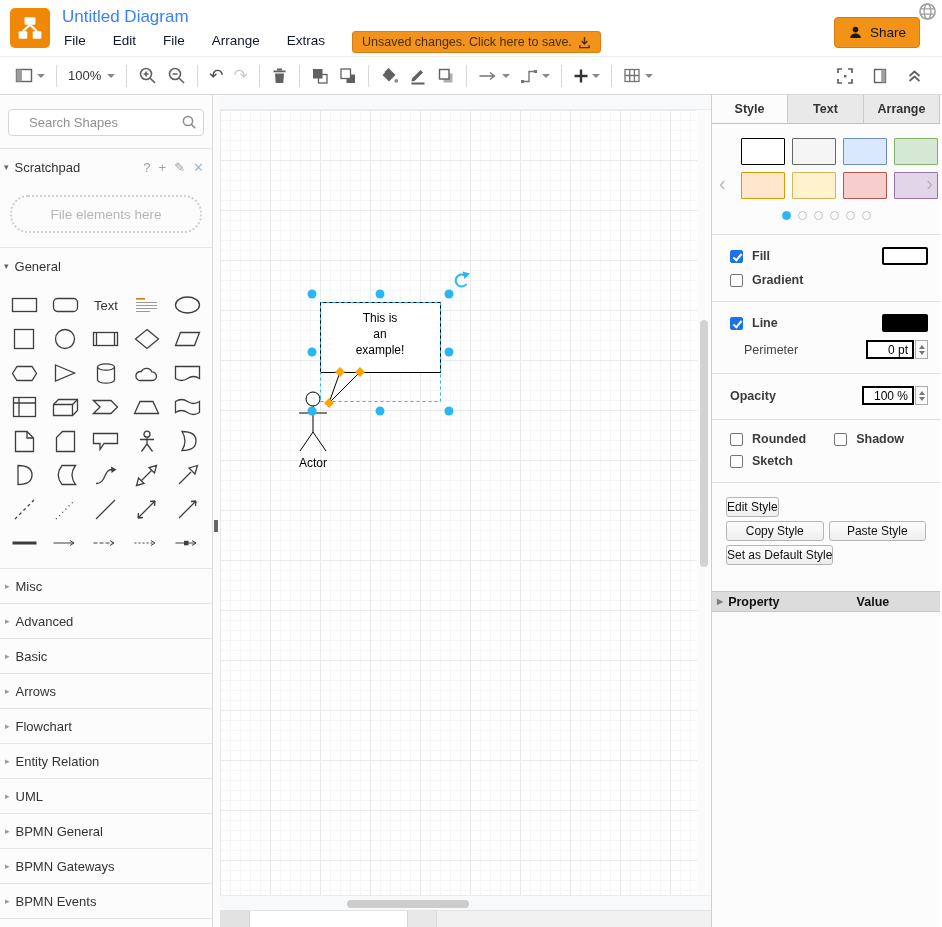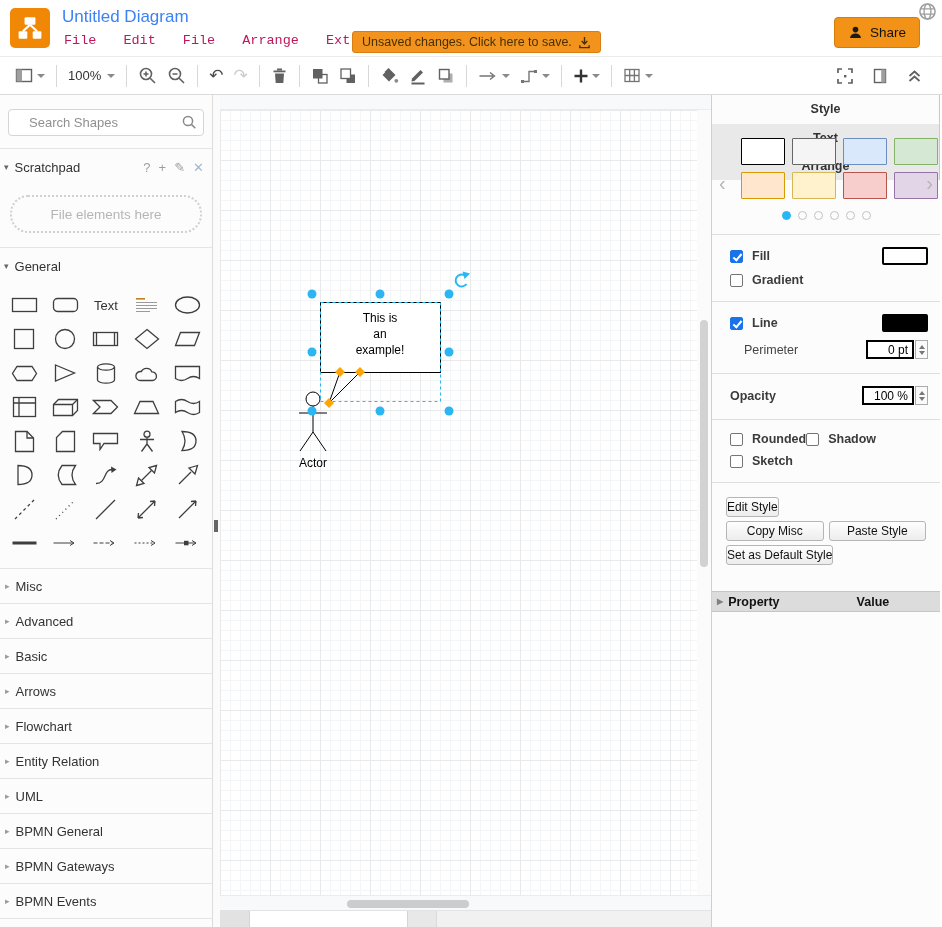--- a/index.html
+++ b/index.html
@@ -4,21 +4,21 @@
 <style>
   * { margin:0; padding:0; box-sizing:border-box; }
   html,body { width:942px; height:927px; overflow:hidden; background:#fff;
               font-family:"Liberation Sans", sans-serif; color:#333; }
 
   
   .header { position:relative; height:57px; background:#fff; border-bottom:1px solid #ececec; }
   .logo { position:absolute; left:10px; top:8px; width:40px; height:40px; background:#F08705;
           border-radius:5px; display:flex; align-items:center; justify-content:center; }
   .doc-title { position:absolute; left:62px; top:7px; font-size:17px; color:#3b82f6; }
-  .menu-bar { position:absolute; left:64px; top:33px; display:flex; gap:27px; font-size:13.5px; color:#be185d;font-family:Liberation Mono, monospace; }
+  .menu-bar { position:absolute; left:64px; top:33px; display:flex; gap:27px; font-size:13.5px; color:#0f172a; }
   .menu-bar span { cursor:default; }
   .unsaved-btn { position:absolute; left:352px; top:31px; height:22px; background:#F2931E;
                  border:1px solid #DB7E12; border-radius:3px; color:#4a3000; font-size:12.5px;
                  display:flex; align-items:center; gap:6px; padding:0 9px; }
   .share-btn { position:absolute; right:22px; top:17px; height:31px; background:#F29318;
                border:1px solid #D67C08; border-radius:4px; color:#111; font-size:13.5px;
                display:flex; align-items:center; gap:7px; padding:0 13px; }
   .globe { position:absolute; right:5px; top:2px; }
 
   
@@ -81,21 +81,21 @@
   .hscroll { position:absolute; left:0; top:800px; width:491px; height:16px; background:#f8f9fa;
              border-top:1px solid #ececec; border-bottom:1px solid #e3e3e3; }
   .hthumb { position:absolute; left:127px; top:4px; width:122px; height:8px; background:#cccccc; border-radius:4px; }
   .pagebar { position:absolute; left:0; top:816px; width:491px; height:16px; background:#f1f1f1; }
   .pagebar .blk1 { position:absolute; left:0; top:0; width:30px; height:16px; background:#e2e2e2; border-right:1px solid #d4d4d4; }
   .pagebar .blk2 { position:absolute; left:30px; top:0; width:158px; height:16px; background:#fff; border-right:1px solid #d4d4d4; }
   .pagebar .blk3 { position:absolute; left:188px; top:0; width:29px; height:16px; background:#e8e8e8; border-right:1px solid #dadada; }
 
   
   .panel { width:229px; background:#fcfcfc; border-left:1px solid #cfcfcf; font-size:12.5px; overflow:hidden; }
-  .tabs { display:flex; background:#fef9c3; border-bottom:1px solid #c2c2c2; height:29px;flex-direction:column; }
+  .tabs { display:flex; background:#fef9c3; border-bottom:1px solid #c2c2c2; height:29px; }
   .tab { flex:1; text-align:center; line-height:28px; font-weight:bold; font-size:12.5px; color:#333;
          border-right:1px solid #c9c9c9; background:#e9e9e9; }
   .tab.active { background:#fcfcfc; border-bottom:1px solid #fcfcfc; }
   .swatch-zone { position:relative; padding:14px 0 6px 0; border-bottom:1px solid #dedede; }
   .nav-arrow { position:absolute; top:48px; font-size:20px; color:#b5b5b5; }
   .nav-arrow.left { left:7px; } .nav-arrow.right { right:7px; }
   .swatch-grid { display:grid; grid-template-columns:repeat(4,44px); gap:7px; margin-left:29px; }
   .swatch { width:44px; height:27px; border:1px solid #000; border-radius:1px; }
   .dots { display:flex; justify-content:center; gap:7px; margin:12px 0 8px 0; }
   .dot { width:9px; height:9px; border-radius:50%; border:1px solid #c2c2c2; background:#fcfcfc; }
@@ -745,35 +745,35 @@
               <span class="dn"></span>
             </span>
         </span>
       </div>
     </div>
 
     <div class="p-section">
       <div class="p-row">
         <span class="cb"></span>
         <span class="lbl">Rounded</span>
-        <span style="display:flex; align-items:center;">
+        <span style="margin-left:28px; display:flex; align-items:center;">
           <span class="cb"></span>
           <span class="lbl">Shadow</span>
         </span>
       </div>
       <div class="p-row">
         <span class="cb"></span>
         <span class="lbl">Sketch</span>
       </div>
     </div>
 
     <div class="p-section" style="border-bottom:none; padding-top:10px;">
       <button class="btn full">Edit Style</button>
       <div class="btn-row">
-        <button class="btn">Copy Misc</button>
+        <button class="btn">Copy Style</button>
         <button class="btn">Paste Style</button>
       </div>
       <button class="btn full">Set as Default Style</button>
     </div>
 
     <div class="prop-header">
       <span class="exp">▶</span>
       <span>Property</span>
       <span class="val">Value</span>
     </div>

